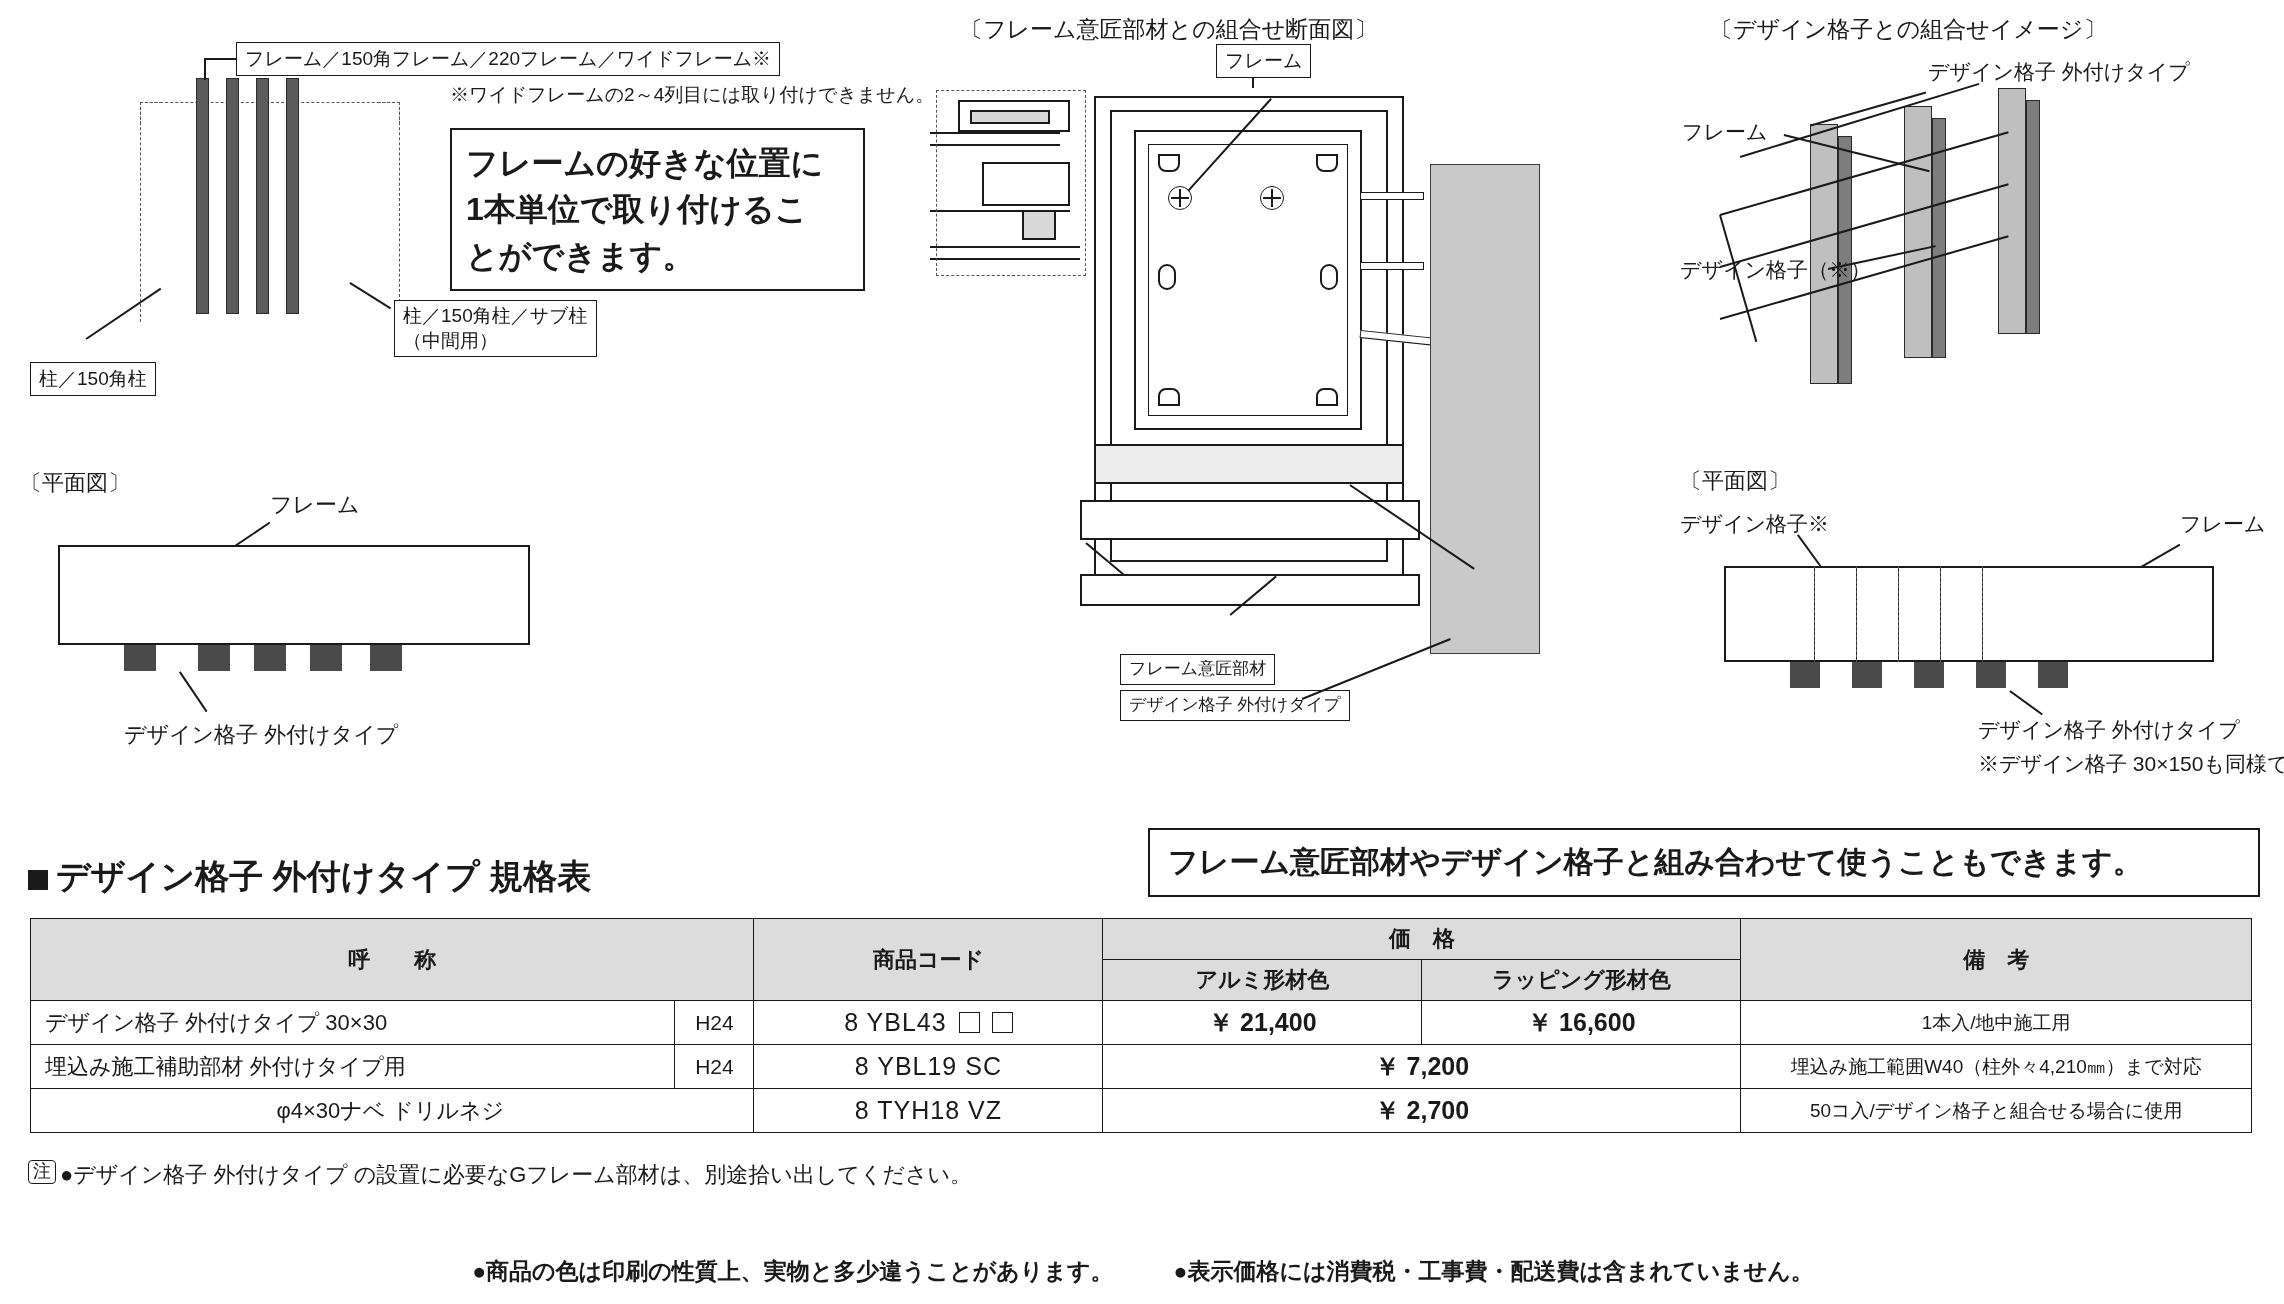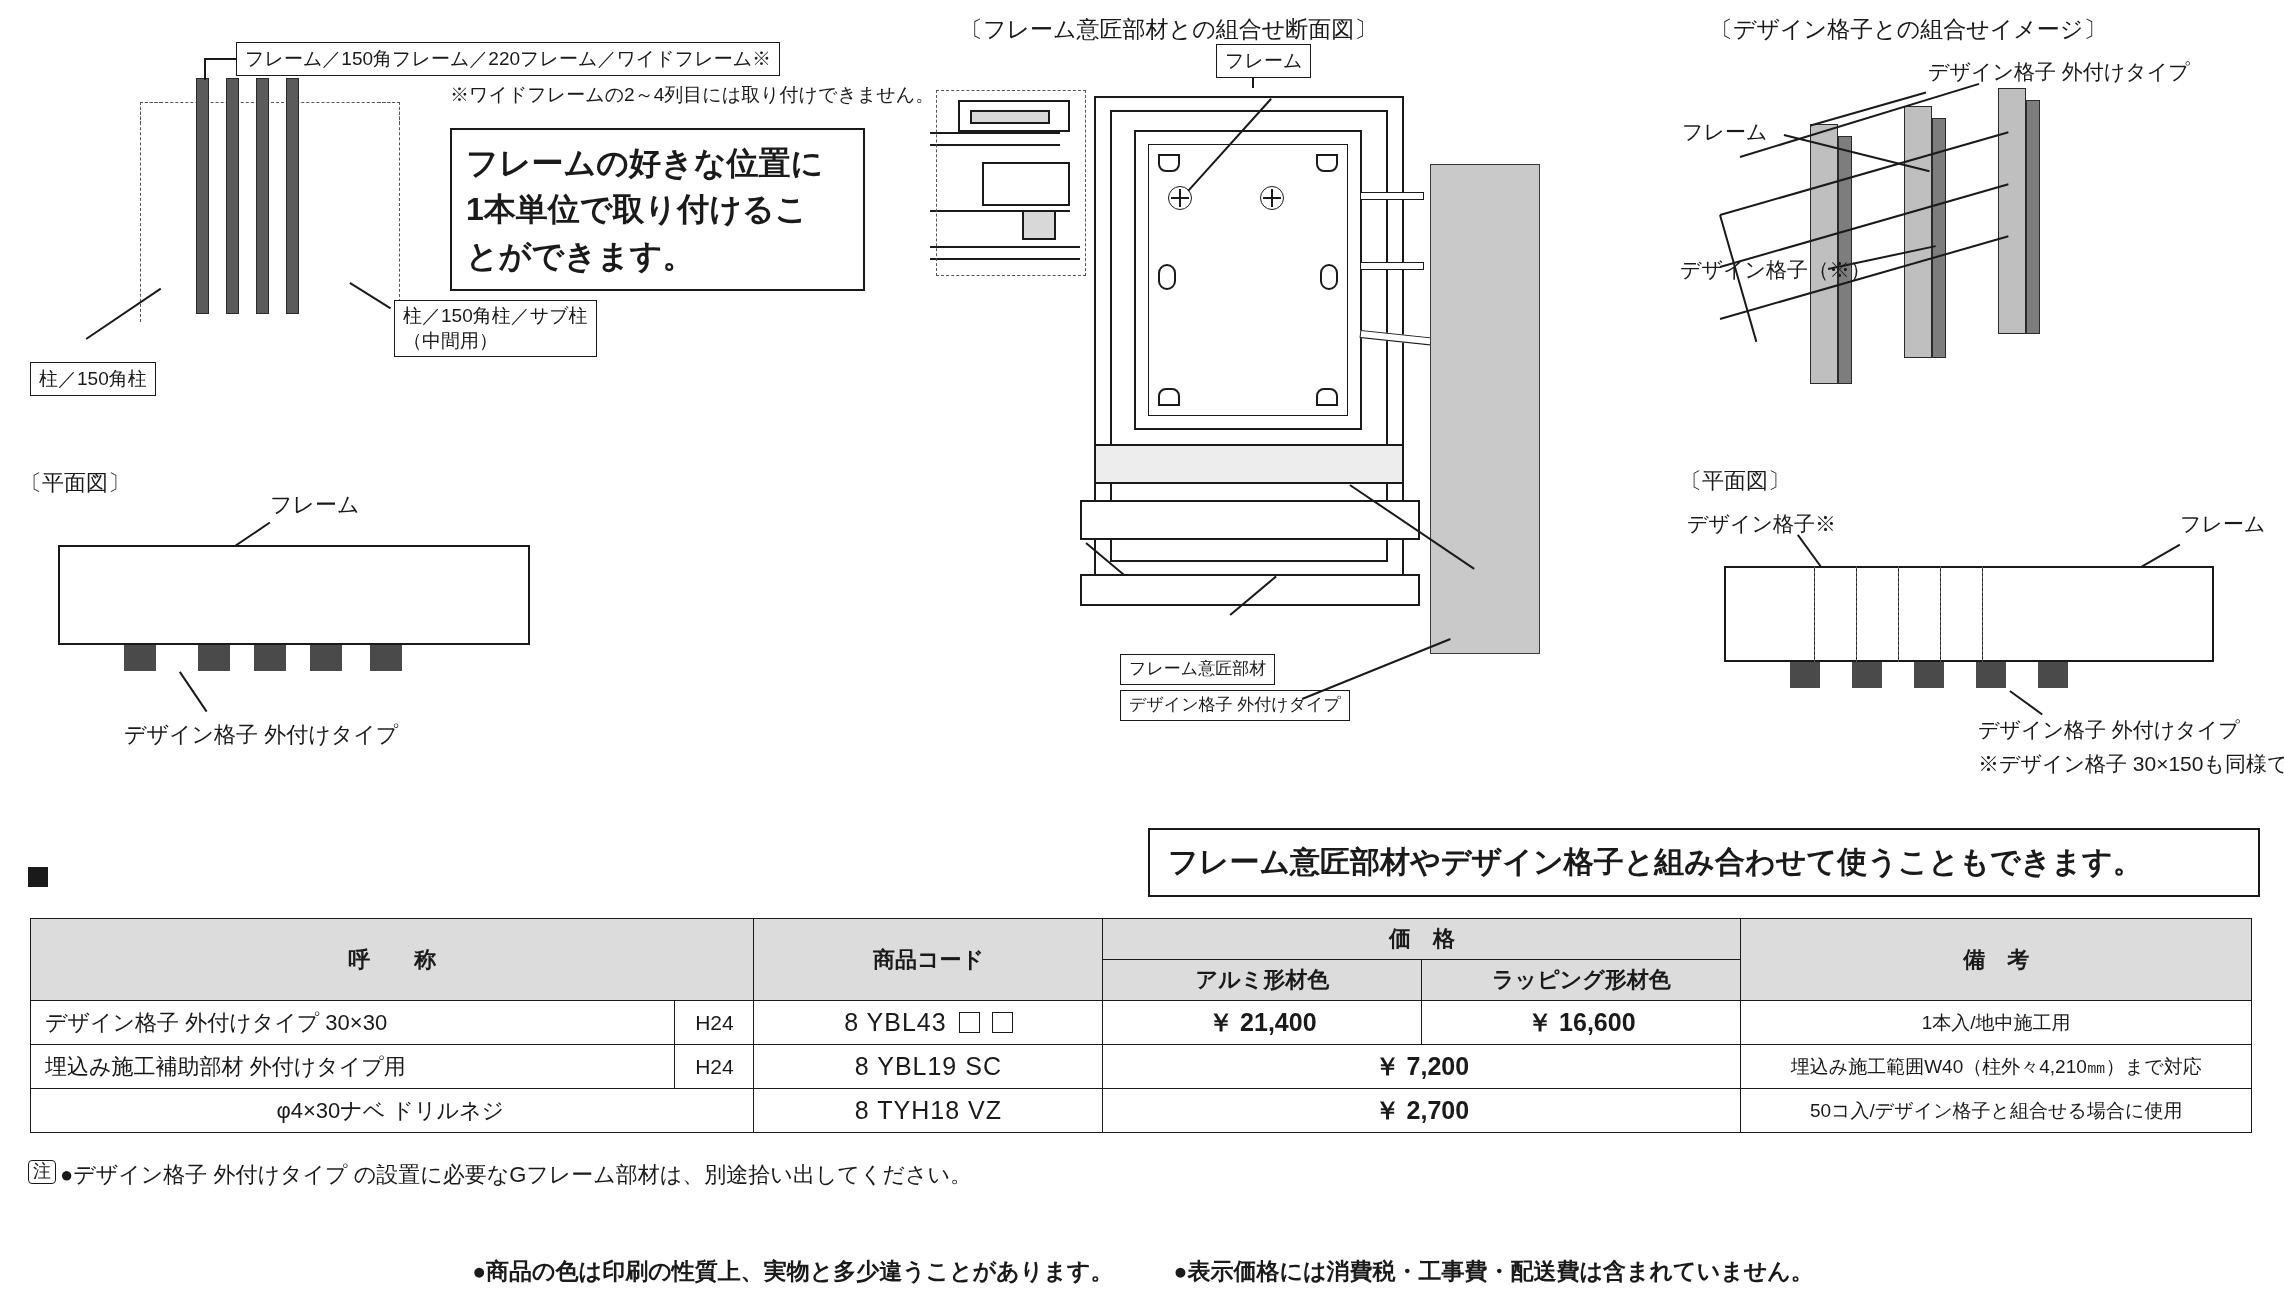--- a/index.html
+++ b/index.html
@@ -292,21 +292,21 @@
   <div class="ln" style="left:246px; top:78px; width:120px; height:1.5px; transform:rotate(164deg); transform-origin:left center;"></div>
 
   <div class="abs txt" style="left:2px; top:104px; font-size:21px;">フレーム</div>
   <div class="ln" style="left:104px; top:120px; width:150px; height:1.5px; transform:rotate(14deg); transform-origin:left center;"></div>
 
   <div class="abs txt" style="left:0px; top:242px; font-size:21px;">デザイン格子（※）</div>
   <div class="ln" style="left:148px; top:254px; width:110px; height:1.5px; transform:rotate(-12deg); transform-origin:left center;"></div>
 
   <div class="abs txt" style="left:0px; top:452px; font-size:22px;">〔平面図〕</div>
 
-  <div class="abs txt" style="left:7px; top:496px; font-size:21px;">デザイン格子※</div>
+  <div class="abs txt" style="left:0px; top:496px; font-size:21px;">デザイン格子※</div>
   <div class="ln" style="left:118px; top:520px; width:40px; height:1.5px; transform:rotate(54deg); transform-origin:left center;"></div>
 
   <div class="abs txt" style="left:500px; top:496px; font-size:21px;">フレーム</div>
   <div class="ln" style="left:500px; top:530px; width:66px; height:1.5px; transform:rotate(150deg); transform-origin:left center;"></div>
 
   <div class="plan-bar" style="left:44px; top:552px; width:490px; height:96px;"></div>
 
   <div class="ln" style="left:134px; top:552px; width:0; height:96px; border-left:1.5px dashed #555;"></div>
   <div class="ln" style="left:176px; top:552px; width:0; height:96px; border-left:1.5px dashed #555;"></div>
   <div class="ln" style="left:218px; top:552px; width:0; height:96px; border-left:1.5px dashed #555;"></div>
@@ -320,21 +320,21 @@
   <div class="plan-tooth" style="left:358px; top:648px; width:30px; height:26px;"></div>
 
   <div class="ln" style="left:330px; top:676px; width:40px; height:1.5px; transform:rotate(36deg); transform-origin:left center;"></div>
   <div class="abs txt" style="left:298px; top:702px; font-size:21px;">デザイン格子 外付けタイプ</div>
   <div class="abs txt" style="left:298px; top:736px; font-size:21px;">※デザイン格子 30×150も同様です。</div>
 </div>
 
 <div class="abs callout txt" style="left:1148px; top:828px; width:1112px; font-size:30px; text-align:left; padding:12px 18px;">フレーム意匠部材やデザイン格子と組み合わせて使うこともできます。</div>
 
 <div class="abs" style="left:28px; top:854px; font-size:34px; font-weight:bold;">
-  <span class="h-square"></span>
+  <span class="h-square"></span><span>デザイン格子 外付けタイプ 規格表</span>
 </div>
 
 <div class="abs" style="left:30px; top:918px; width:2222px;">
   <table class="spec">
     <thead>
       <tr>
         <th rowspan="2" colspan="2" style="width:600px;">呼　　称</th>
         <th rowspan="2" style="width:340px;">商品コード</th>
         <th colspan="2" style="width:620px;">価　格</th>
         <th rowspan="2">備　考</th>

